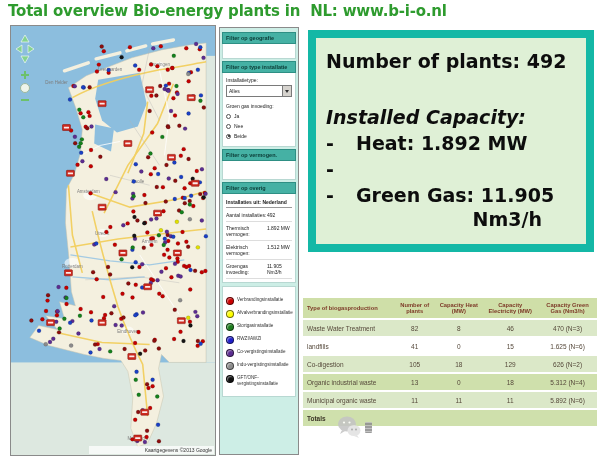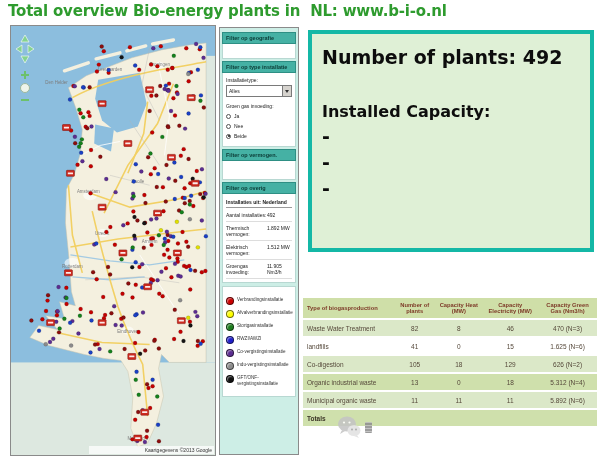--- a/index.html
+++ b/index.html
@@ -40,24 +40,24 @@
   .sum-row{display:flex;justify-content:space-between;border-bottom:1px solid #ddd;padding:3px 0;font-size:5px;}
   .sl{width:44px;} .sv{width:27px;}
   .legend-box{background:#fff;border:1px solid #b8d8d2;margin-top:3px;padding:5px 3px;}
   .leg-row{display:flex;align-items:flex-start;gap:3px;margin:5px 0;}
   .leg-dot{width:6px;height:6px;border-radius:50%;border:1px solid rgba(0,0,0,.55);flex:none;
            box-shadow:inset 1px 1px 1px rgba(255,255,255,.45);}
   .leg-label{font-size:4.6px;color:#333;line-height:1.25;}
 
   
   .stats{position:absolute;left:308px;top:30px;width:286px;height:222px;background:#dff0d6;
-         border:4px solid #14b8a6;box-sizing:border-box;padding:12px 8px 0 10px;
+         border:8px solid #14b8a6;box-sizing:border-box;padding:12px 8px 0 10px;
          font-family:"DejaVu Sans",sans-serif;font-weight:bold;color:#0d0d0d;}
   .stats .line1{font-size:19px;}
-  .stats .line2{font-size:16px;margin-top:34px;}
+  .stats .line2{font-size:19px;margin-top:34px;font-style:italic;}
   .bullet{display:flex;font-size:19px;margin-top:4px;}
   .dash{width:30px;flex:none;}
   .unit{font-size:19px;text-align:right;padding-right:36px;margin-top:2px;}
 
   
   .tbl-title{position:absolute;left:303px;top:268px;width:294px;text-align:center;
              font-family:"DejaVu Sans",sans-serif;font-weight:bold;font-size:15px;color:#18a338;}
   table.biogas{position:absolute;left:303px;top:296px;width:294px;border-collapse:separate;
                border-spacing:0 2px;font-size:6.5px;color:#55483a;table-layout:fixed;}
   .biogas th{background:#cfdfa8;color:#7d3a28;font-size:5.8px;font-weight:bold;padding:4px 2px;
@@ -628,28 +628,31 @@
         </div>
       </div>
   </div>
 
   <div class="stats">
     <div class="line1">Number of plants: 492</div>
     <div class="line2">Installed Capacity:</div>
     <div>
         <div class="bullet">
           <span class="dash">-</span>
+          <span class="btxt">Heat: 1.892 MW</span>
         </div>
         <div class="bullet">
           <span class="dash">-</span>
         </div>
         <div class="bullet">
           <span class="dash">-</span>
+          <span class="btxt">Green Gas: 11.905</span>
         </div>
       </div>
+    <div class="unit">Nm3/h</div>
   </div>
 
   <table class="biogas">
     <colgroup>
         <col style="width:31%">
         <col style="width:14%">
         <col style="width:16%">
         <col style="width:19%">
         <col style="width:20%">
       </colgroup>

